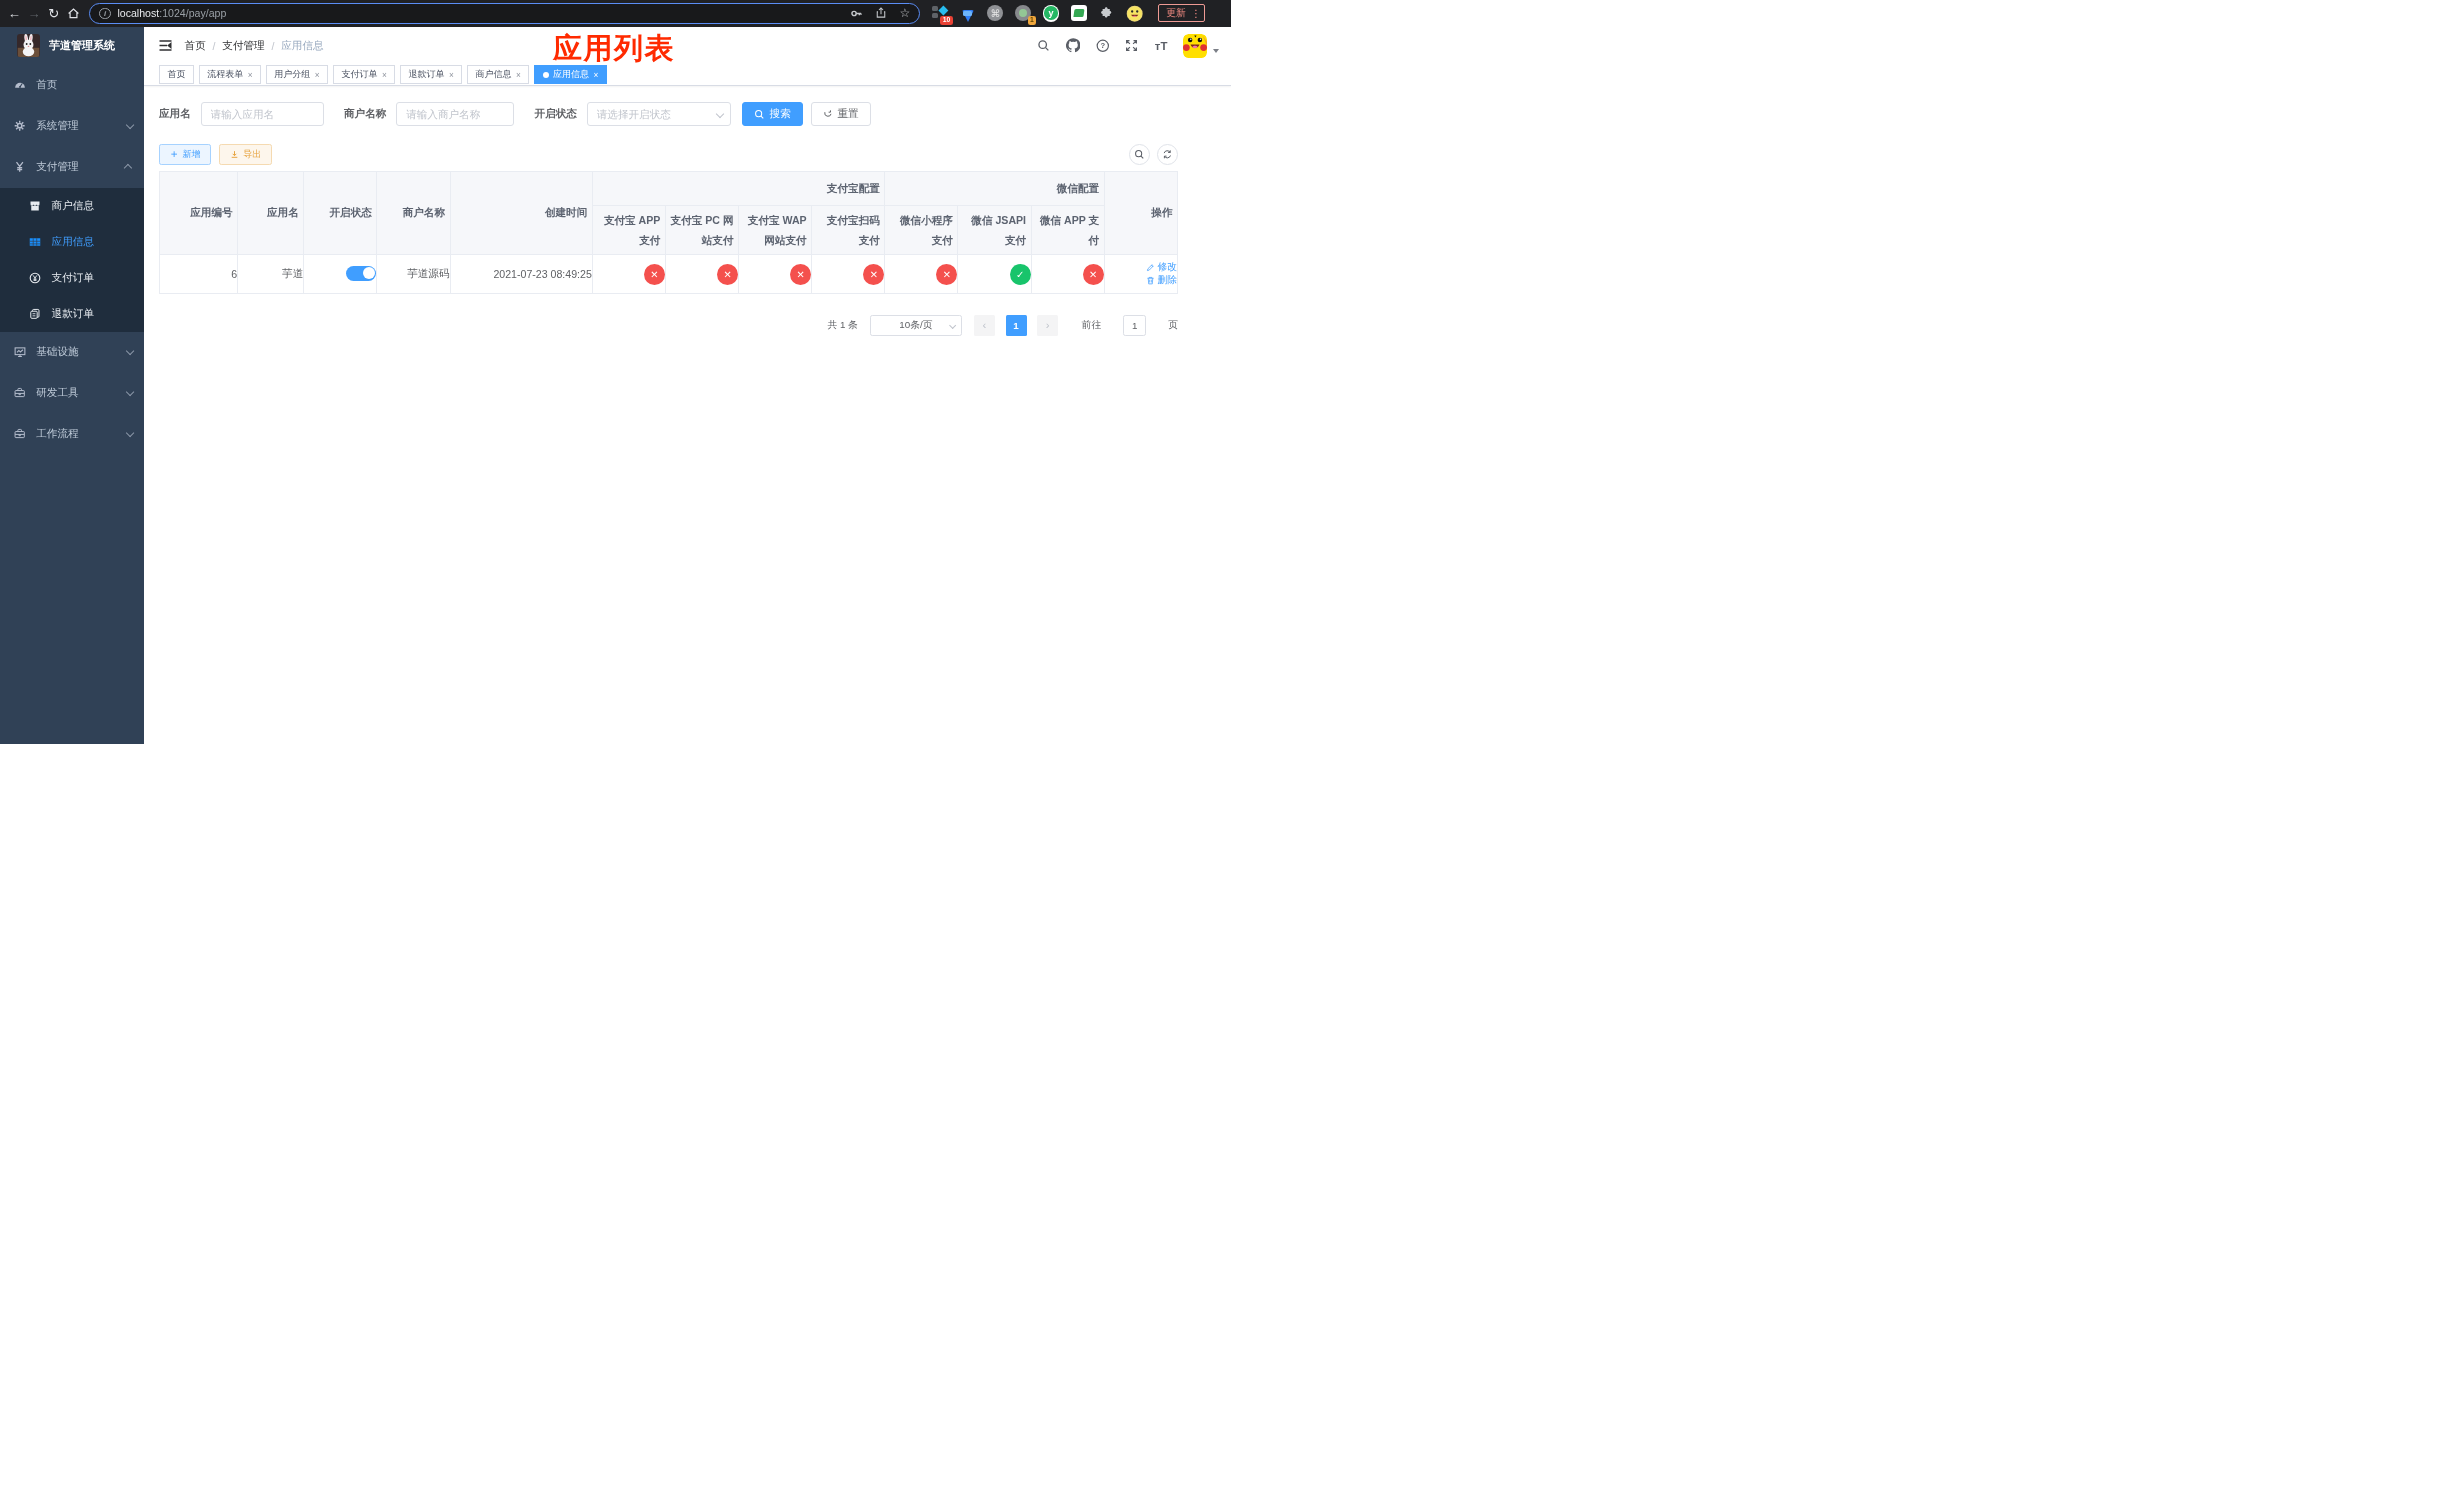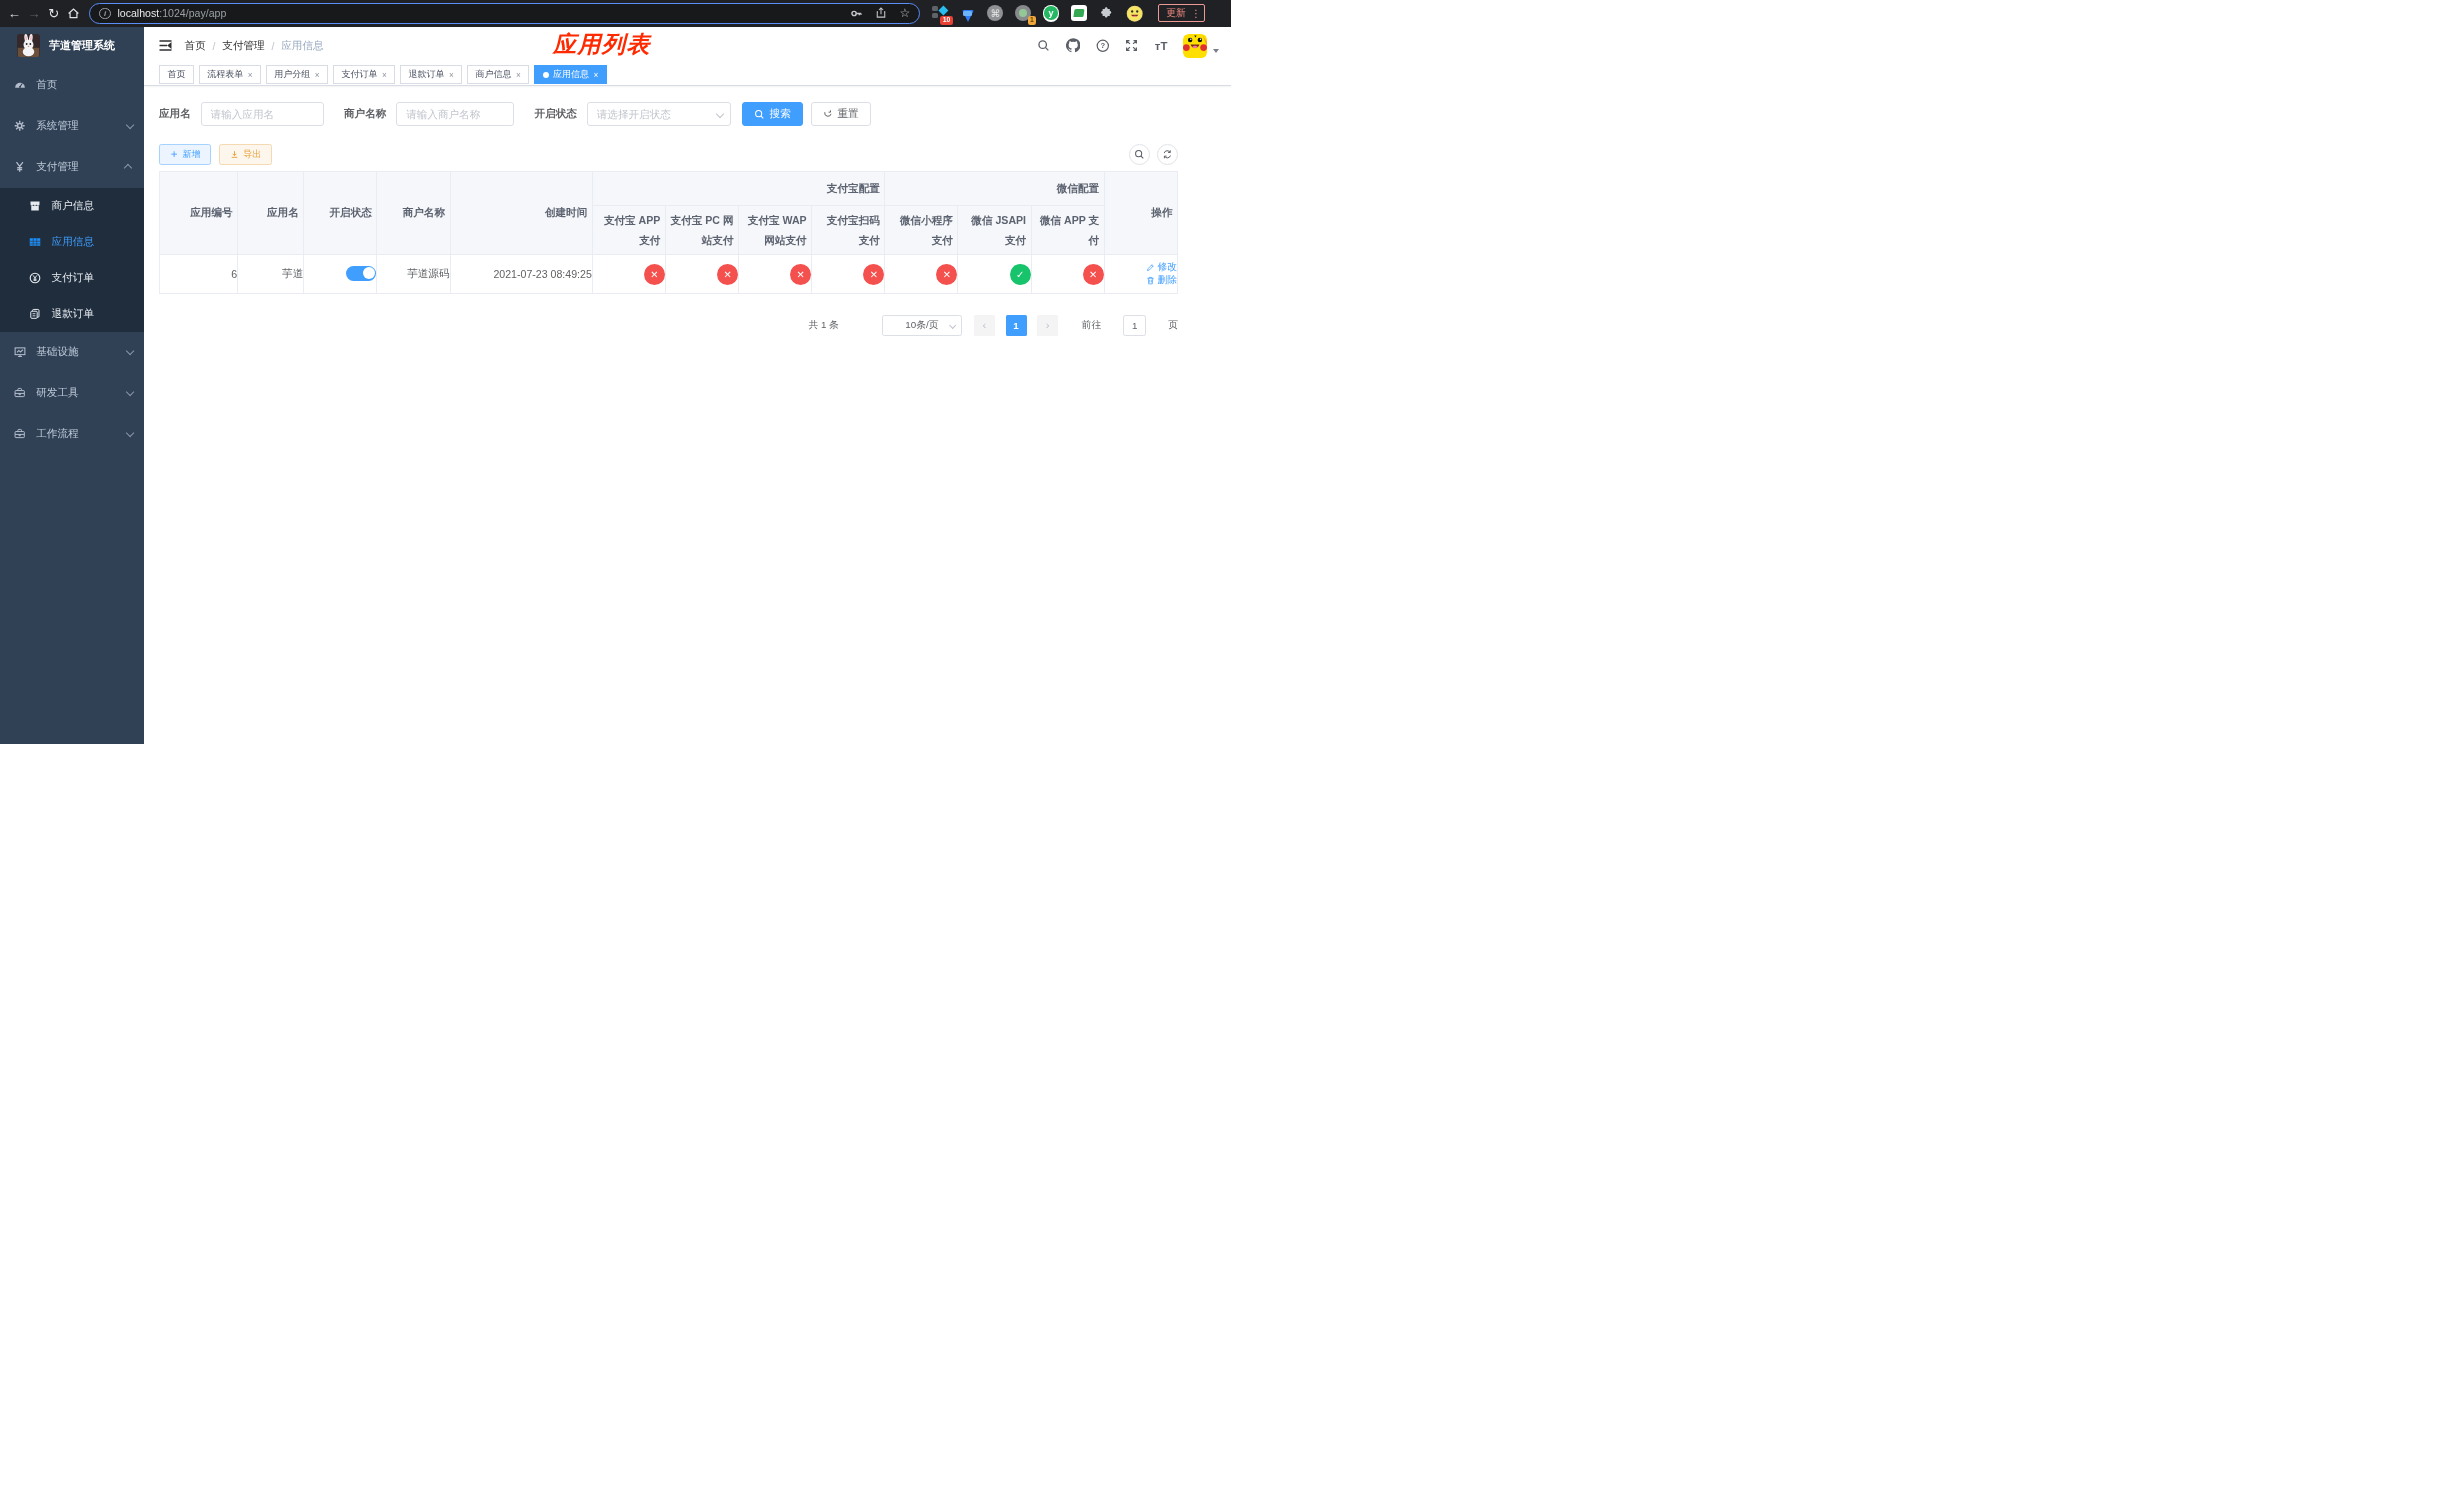--- a/index.html
+++ b/index.html
@@ -57,22 +57,22 @@
   .submenu .menu-item.active { color:#409eff; }
   .submenu .menu-item.active .mi-icon { color:#409eff; }
 
   .main { flex:1; display:flex; flex-direction:column; position:relative; background:#fff; min-width:0;}
 
   .navbar { height:38px; display:flex; align-items:center; padding:0 12px 0 13.6px; position:relative; background:#fff; }
   .hamburger { width:15px; height:15px; color:#303133; margin-right:12px; }
   .breadcrumb { display:flex; align-items:center; font-size:10.6px; color:#303133; gap:6.8px; }
   .breadcrumb .sep { color:#c0c4cc; }
   .breadcrumb .last { color:#97a8be; }
-  .overlay-title { position:absolute; left:409px; top:2.3px; font-size:23px; font-weight:700; color:#ff2a00;
-    font-family:"Liberation Sans","DejaVu Sans",sans-serif; letter-spacing:1.5px;font-style:italic; }
+  .overlay-title { position:absolute; left:409px; top:2.3px; font-size:29px; font-weight:700; color:#ff2a00;
+    font-family:"Liberation Sans","DejaVu Sans",sans-serif; letter-spacing:1.5px; }
   .nav-right { margin-left:auto; display:flex; align-items:center; gap:14.4px; color:#5a5e66; }
   .nav-right .nr-ic { width:15px; height:15px; display:flex; align-items:center; justify-content:center; cursor:pointer;}
   .size-ic { font-size:11.4px; font-weight:700; color:#5a5e66; }
   .avatar-wrap { display:flex; align-items:center; gap:6px; }
   .avatar { width:24px; height:24px; border-radius:5.3px; overflow:hidden; }
   .caret-down { width:0; height:0; border-left:3.8px solid transparent; border-right:3.8px solid transparent; border-top:4.5px solid #7b7f87; margin-top:10.6px;}
 
   .tags-view { height:21px; border-bottom:0.8px solid #d8dce5; box-shadow:0 0.8px 2.3px rgba(0,0,0,.08); display:flex;
     align-items:center; padding-left:15px; gap:4.5px; background:#fff; }
   .tag { height:19.7px; display:flex; align-items:center; border:0.8px solid #d8dce5; background:#fff; color:#495060;
@@ -123,22 +123,22 @@
   .status { width:21px; height:21px; border-radius:50%; display:inline-flex; align-items:center; justify-content:center;
     color:#fff; font-size:9.8px; font-weight:700; }
   .status.st-fail { background:#f4504d; } .status.st-fail::after { content:"✕"; }
   .status.st-success { background:#18c46b; } .status.st-success::after { content:"✓"; }
   .op-link { color:#409eff; font-size:9.8px; cursor:pointer; display:inline-flex; align-items:center; gap:2.3px; text-decoration:none;}
   .op-link + .op-link { margin-left:9px; }
 
   
   .pagination { margin-top:20.4px; display:flex; align-items:center; justify-content:flex-end; font-size:9.8px; color:#606266; }
   .pg-total { margin-right:12px; }
-  .pg-size { position:relative; width:80px; height:21px; border:0.8px solid #dcdfe6; border-radius:2.3px; display:flex;
-    align-items:center; justify-content:center; margin-right:12px; cursor:pointer;margin-left:31px; }
+  .pg-size { position:relative; width:92px; height:21px; border:0.8px solid #dcdfe6; border-radius:2.3px; display:flex;
+    align-items:center; justify-content:center; margin-right:12px; cursor:pointer; }
   .pg-size .sel-chev { position:absolute; right:6px; top:7.6px; width:5.3px; height:5.3px; border-right:0.9px solid #c0c4cc;
     border-bottom:0.9px solid #c0c4cc; transform:rotate(45deg); }
   .pg-btn { width:21px; height:21px; background:#f4f4f5; border-radius:1.5px; color:#c0c4cc; display:flex; align-items:center;
     justify-content:center; font-size:11.4px; cursor:pointer; }
   .pg-cur { width:21px; height:21px; background:#409eff; color:#fff; border-radius:1.5px; display:flex; align-items:center;
     justify-content:center; font-weight:700; margin:0 10.6px; cursor:default; }
   .pg-next { margin-right:23.5px; }
   .pg-goto { display:flex; align-items:center; gap:22px; }
   .pg-input { width:23px; height:21px; border:0.8px solid #dcdfe6; border-radius:2.3px; text-align:center; font-size:9.8px;
     color:#606266; font-family:inherit; outline:none; }

